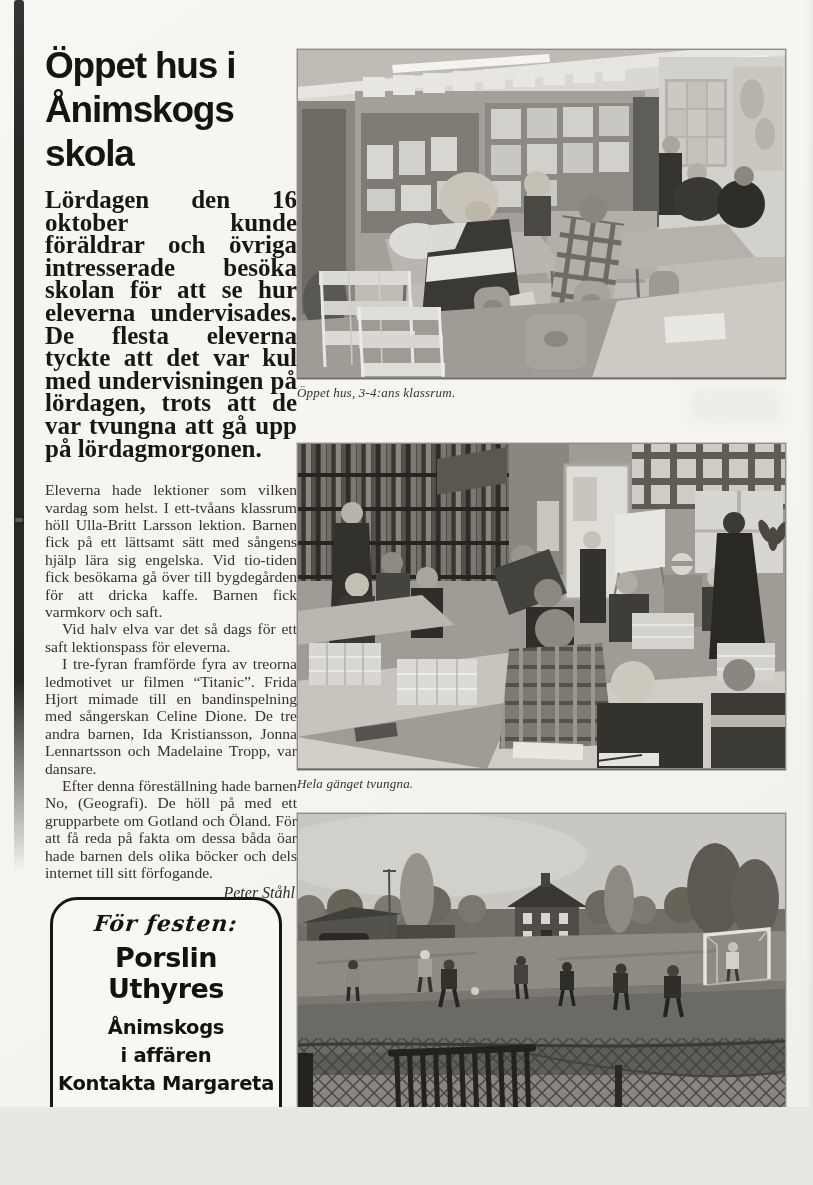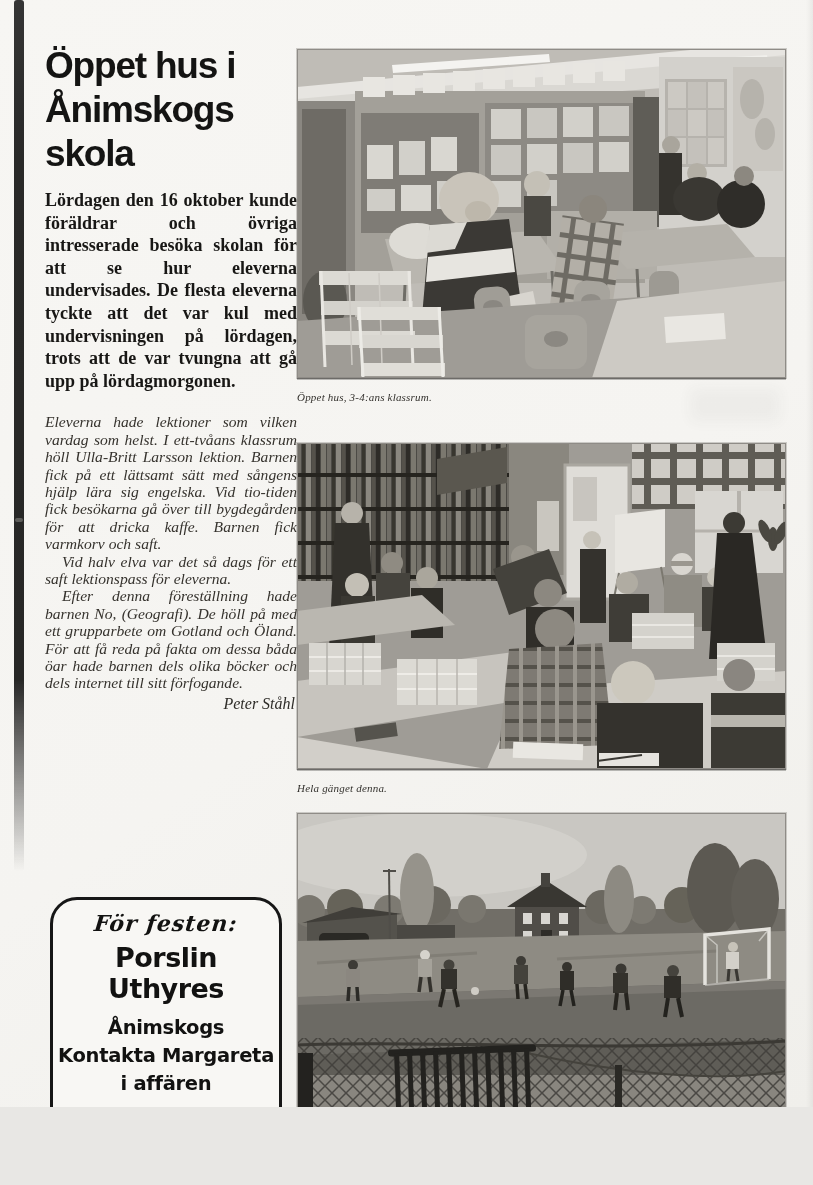--- a/index.html
+++ b/index.html
@@ -24,42 +24,42 @@
 
   
   .article{position:absolute;left:45px;top:44px;width:252px;color:#1c1b19;}
   .title{
     font-family:"Liberation Sans",sans-serif;
     font-weight:bold;font-size:37px;line-height:44px;
     letter-spacing:-1.2px;color:#141413;margin:0 0 13px 0;
     white-space:pre-line;
   }
   .lead{
-    font-weight:bold;font-size:18px;line-height:22.6px;
+    font-weight:bold;font-size:25px;line-height:22.6px;
     text-align:justify;color:#181715;margin:0 0 21px 0;
   }
   .bodytext p{
     font-size:15.6px;line-height:17.4px;text-align:justify;
-    color:#35322d;margin:0;text-indent:17px;font-style:italic;
+    color:#35322d;margin:0;text-indent:17px;
   }
   .bodytext p:first-child{text-indent:0;}
   .byline{
     font-size:16px;font-style:italic;color:#2f2d29;
     text-align:right;margin-top:3px;padding-right:2px;
   }
 
   
   figure{margin:0;padding:0;position:absolute;left:297px;}
   .photo{display:block;box-shadow:0 1.5px 0 rgba(45,44,42,.6),0 0 0 1px rgba(125,123,118,.35);}
   .fig1{top:49px;}
   .fig2{top:443px;}
   .fig3{top:813px;}
   figcaption{
-    font-size:11px;font-style:italic;color:#33312d;
-    padding-top:13px;letter-spacing:.2px;
+    font-size:13px;font-style:italic;color:#33312d;
+    padding-top:7px;letter-spacing:.2px;
   }
 
   
   .ad{
     position:absolute;left:50px;top:897px;width:232px;height:238px;
     border:3px solid #161616;border-radius:27px;
     background:#f8f7f4;text-align:center;color:#121211;
     box-sizing:border-box;padding-top:10px;
   }
   .ad-tagline{
@@ -95,20 +95,21 @@
   <div class="edge-shade"></div>
 
   <div class="article">
     <h1 class="title">Öppet hus i
 Ånimskogs
 skola</h1>
     <p class="lead">Lördagen den 16 oktober kunde föräldrar och övriga intresserade besöka skolan för att se hur eleverna undervisades. De flesta eleverna tyckte att det var kul med undervisningen på lördagen, trots att de var tvungna att gå upp på lördagmorgonen.</p>
     <div class="bodytext">
       <p>Eleverna hade lektioner som vilken vardag som helst. I ett-tvåans klassrum höll Ulla-Britt Larsson lektion. Barnen fick på ett lättsamt sätt med sångens hjälp lära sig engelska. Vid tio-tiden fick besökarna gå över till bygdegården för att dricka kaffe. Barnen fick varmkorv och saft.</p>
       <p>Vid halv elva var det så dags för ett saft lektionspass för eleverna.</p>
+      <p>I tre-fyran framförde fyra av treorna ledmotivet ur filmen “Titanic”. Frida Hjort mimade till en bandinspelning med sångerskan Celine Dione. De tre andra barnen, Ida Kristiansson, Jonna Lennartsson och Madelaine Tropp, var dansare.</p>
       <p>Efter denna föreställning hade barnen No, (Geografi). De höll på med ett grupparbete om Gotland och Öland. För att få reda på fakta om dessa båda öar hade barnen dels olika böcker och dels internet till sitt förfogande.</p>
     </div>
     <div class="byline">Peter Ståhl</div>
   </div>
 
   <figure class="fig1">
     <svg class="photo" width="489" height="329" viewBox="0 0 489 329">
       <defs>
         <pattern id="plaid1" width="20" height="20" patternUnits="userSpaceOnUse">
           <rect width="20" height="20" fill="#b3afa7"></rect>
@@ -390,21 +391,21 @@
         <line x1="300" y1="318" x2="345" y2="312" stroke="#3a3833" stroke-width="2"></line>
         <rect x="58" y="282" width="42" height="14" fill="#55534d" transform="rotate(-8 79 289)"></rect>
       </g>
       <g fill="#4a4841">
         <ellipse cx="476" cy="96" rx="5" ry="12"></ellipse>
           <ellipse cx="484" cy="90" rx="5" ry="12" transform="rotate(24 484 90)"></ellipse>
           <ellipse cx="468" cy="88" rx="5" ry="12" transform="rotate(-24 468 88)"></ellipse>
       </g>
       <rect x="0.5" y="0.5" width="488" height="325" fill="none" stroke="#8f8c87" stroke-width="1"></rect>
     </svg>
-    <figcaption>Hela gänget denna.</figcaption>
+    <figcaption>Hela gänget tvungna.</figcaption>
   </figure>
 
   <figure class="fig3">
     <svg class="photo" width="489" height="301" viewBox="0 0 489 301">
       <defs>
         <pattern id="chain" width="14" height="14" patternUnits="userSpaceOnUse">
           <path d="M0 7 L7 0 M7 14 L14 7 M0 7 L7 14 M7 0 L14 7" stroke="#3f3d39" stroke-width="1.5" fill="none"></path>
         </pattern>
       </defs>
       <rect width="489" height="301" fill="#c9c7c2"></rect>
@@ -538,21 +539,21 @@
       <rect x="0.5" y="0.5" width="488" height="300" fill="none" stroke="#8f8c87" stroke-width="1"></rect>
     </svg>
     <figcaption>Fotbollsmatch</figcaption>
   </figure>
 
   <div class="ad">
     <div class="ad-tagline">För festen:</div>
     <div class="ad-title">Porslin Uthyres</div>
     <div class="ad-lines">
       <div>Ånimskogs</div>
+      <div>i affären</div>
       <div>Kontakta Margareta</div>
-      <div>i affären</div>
     </div>
     <div class="ad-phone">Tel: 0532 - 250 23.</div>
   </div>
 
   <div class="page-number">4</div>
 
 </div>
 
 </body></html>

